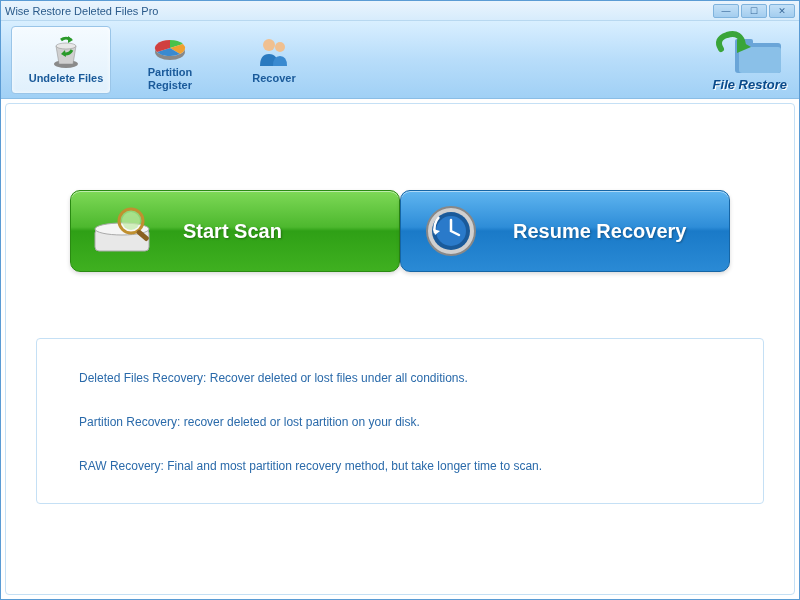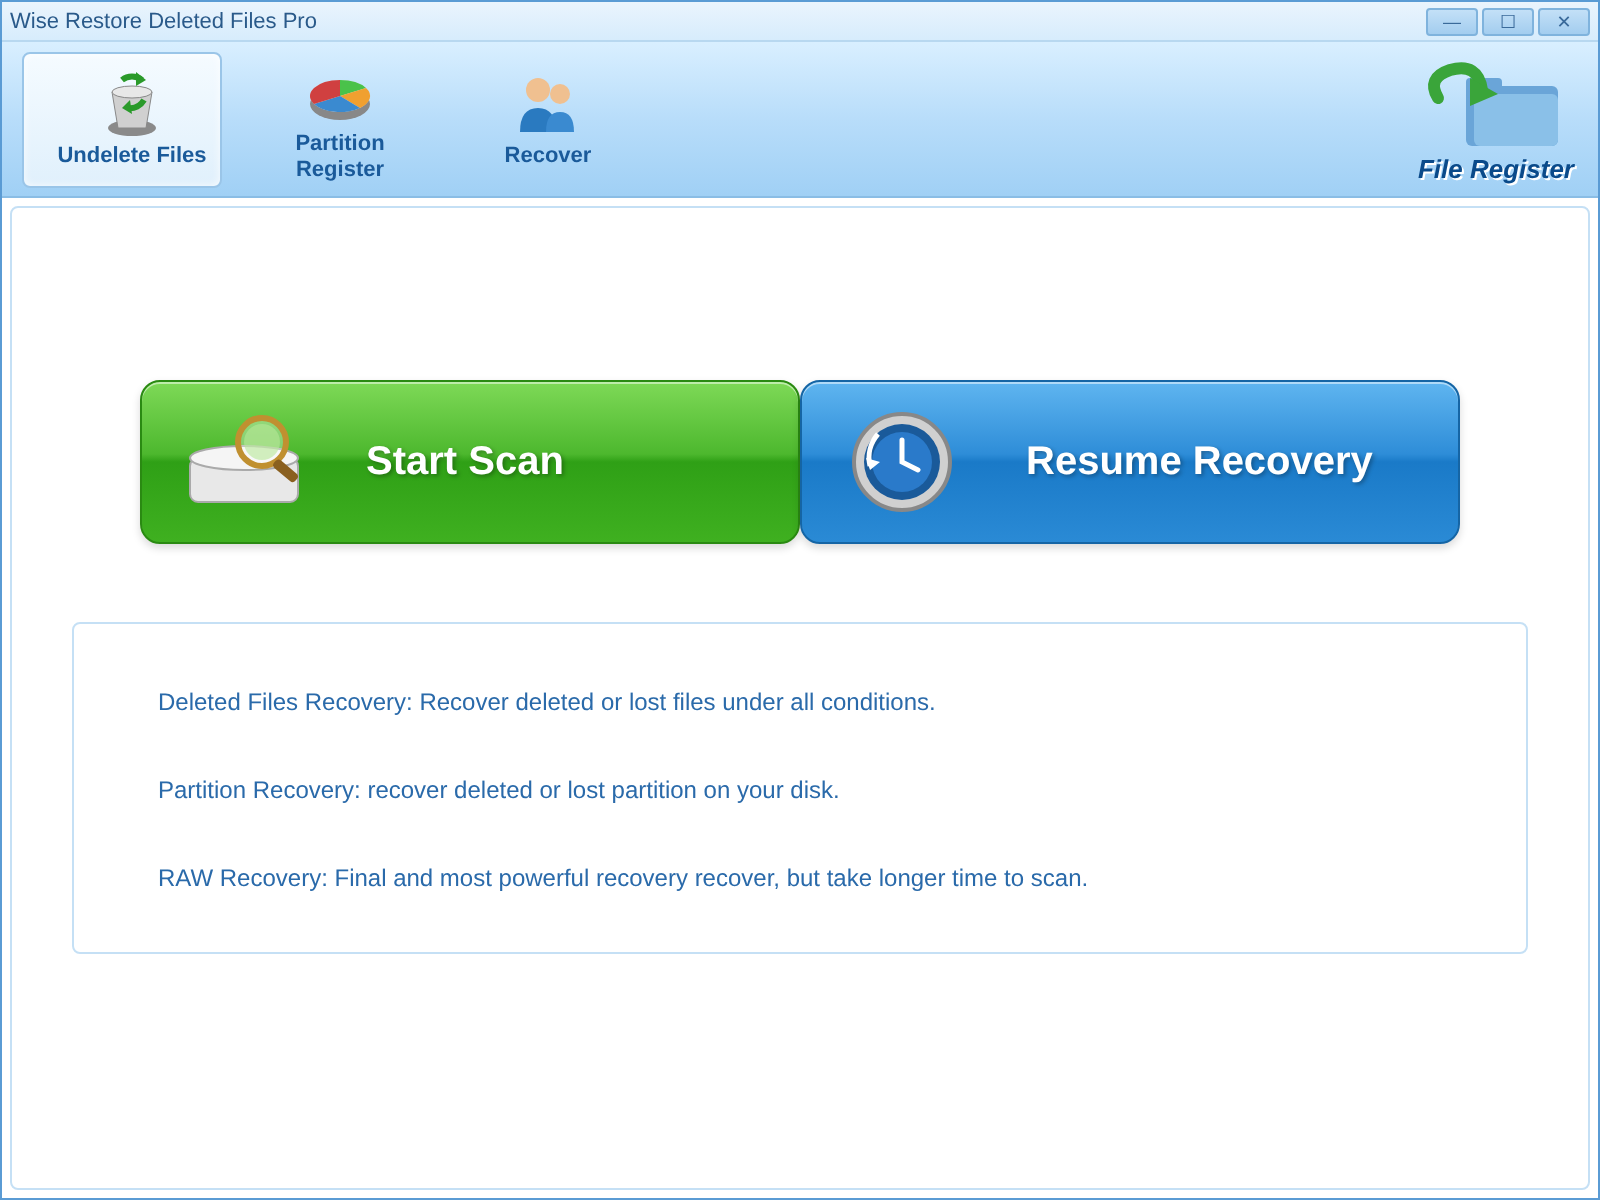--- a/index.html
+++ b/index.html
@@ -102,21 +102,21 @@
   border-radius: 4px;
   background: #fff;
   display: flex;
   flex-direction: column;
   padding: 40px 30px 20px 30px;
 }
 .actions {
   display: flex;
   justify-content: center;
   margin-top: 46px;
-  margin-bottom: 39px;
+  margin-bottom: 66px;
 }
 .big-btn {
   width: 330px;
   height: 82px;
   border-radius: 10px;
   display: flex;
   align-items: center;
   cursor: pointer;
   position: relative;
   padding-left: 20px;
@@ -202,21 +202,21 @@
     </div>
 
     <div class="brand">
       <svg width="74" height="46">
         <rect x="22" y="14" width="46" height="30" rx="3" fill="#6aa5d8"></rect>
         <rect x="22" y="10" width="18" height="10" rx="2" fill="#6aa5d8"></rect>
         <rect x="26" y="18" width="42" height="26" rx="3" fill="#8ac0e8"></rect>
         <path d="M8 20 Q2 10 14 6 Q28 2 30 16" fill="none" stroke="#3aa53a" stroke-width="6" stroke-linecap="round"></path>
         <path d="M24 10 L38 18 L24 24 Z" fill="#3aa53a"></path>
       </svg>
-      <div class="brand-label">File Register</div>
+      <div class="brand-label">File Restore</div>
     </div>
   </div>
 
   <div class="content">
     <div class="panel">
       <div class="actions">
         <div class="big-btn green">
           <div class="big-btn-icon">
             <svg viewBox="0 0 70 56">
                 <rect x="4" y="26" width="54" height="22" rx="4" fill="#e8e8e8" stroke="#aaa"></rect>
@@ -239,17 +239,17 @@
                 <path d="M12 26 L14 32 L19 28 Z" fill="#fff"></path>
               </svg>
           </div>
           <span class="big-btn-label">Resume Recovery</span>
         </div>
       </div>
 
       <div class="info-box">
         <div class="info-line">Deleted Files Recovery: Recover deleted or lost files  under all conditions.</div>
         <div class="info-line">Partition Recovery: recover deleted or lost partition on your disk.</div>
-        <div class="info-line">RAW Recovery: Final and most powerful recovery recover, but take longer time to scan.</div>
+        <div class="info-line">RAW Recovery: Final and most partition recovery method, but take longer time to scan.</div>
       </div>
     </div>
   </div>
 </div>
 
 </body></html>

